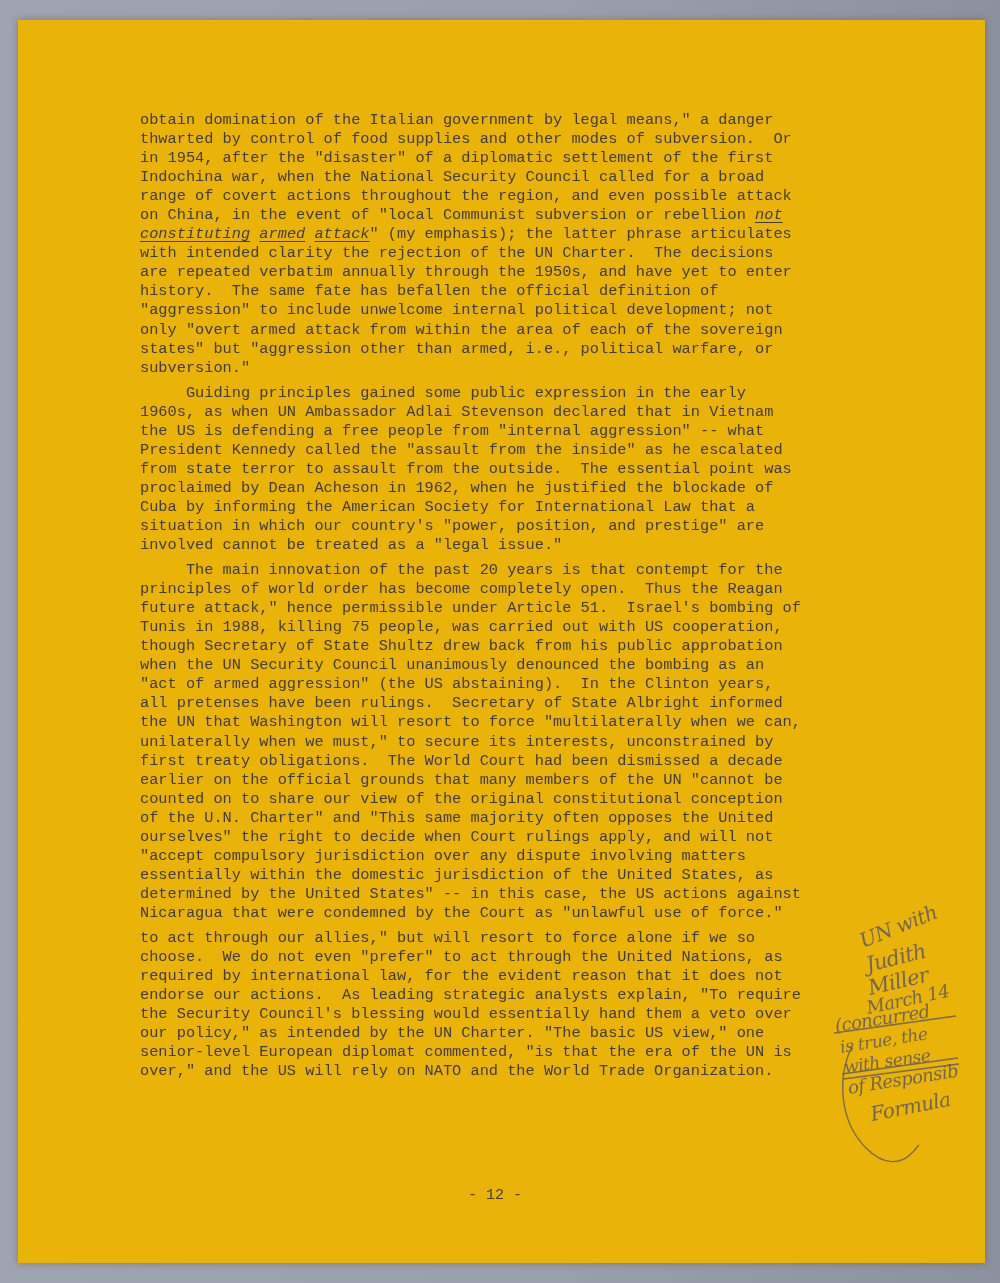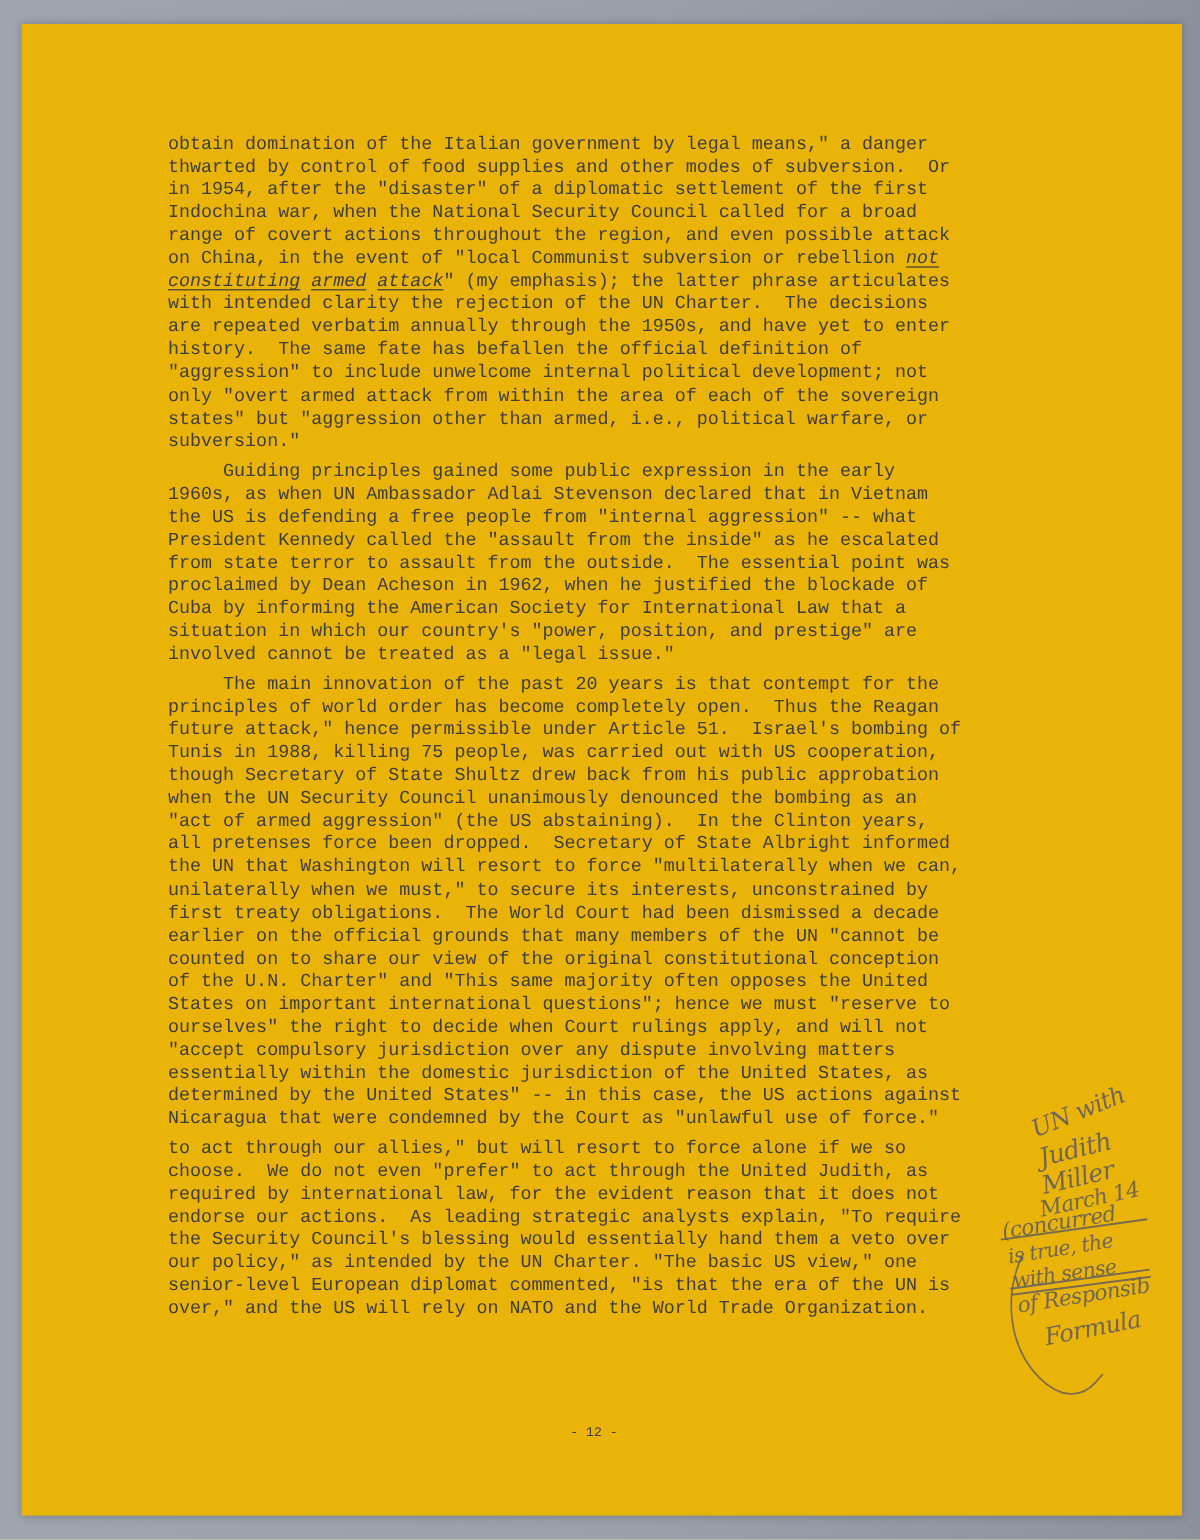--- a/index.html
+++ b/index.html
@@ -22,21 +22,21 @@
   .paragraph + .paragraph{margin-top:6px;}
   .line{white-space:pre;}
   .line u{
     text-decoration:underline;
     text-decoration-thickness:1px;
     text-underline-offset:3px;
     font-style:italic;
   }
   .page-number{
     position:absolute;left:122px;top:1166px;width:710px;
-    text-align:center;color:#3e3d40;font-size:11px;line-height:19px;
+    text-align:center;color:#3e3d40;font-size:15px;line-height:19px;
   }
   .marginalia-overlay{
     position:absolute;left:0;top:0;width:1000px;height:1283px;
     pointer-events:none;
   }
 </style>
 </head>
 <body>
 
 <div class="paper">
@@ -69,37 +69,36 @@
         <div class="line">involved cannot be treated as a "legal issue."</div>
       </div>
       <div class="paragraph">
         <div class="line">     The main innovation of the past 20 years is that contempt for the</div>
         <div class="line">principles of world order has become completely open.  Thus the Reagan</div>
         <div class="line">future attack," hence permissible under Article 51.  Israel's bombing of</div>
         <div class="line">Tunis in 1988, killing 75 people, was carried out with US cooperation,</div>
         <div class="line">though Secretary of State Shultz drew back from his public approbation</div>
         <div class="line">when the UN Security Council unanimously denounced the bombing as an</div>
         <div class="line">"act of armed aggression" (the US abstaining).  In the Clinton years,</div>
-        <div class="line">all pretenses force been dropped.  Secretary of State Albright informed</div>
+        <div class="line">all pretenses have been rulings.  Secretary of State Albright informed</div>
         <div class="line">the UN that Washington will resort to force "multilaterally when we can,</div>
         <div class="line">unilaterally when we must," to secure its interests, unconstrained by</div>
         <div class="line">first treaty obligations.  The World Court had been dismissed a decade</div>
         <div class="line">earlier on the official grounds that many members of the UN "cannot be</div>
         <div class="line">counted on to share our view of the original constitutional conception</div>
         <div class="line">of the U.N. Charter" and "This same majority often opposes the United</div>
-        <div class="line">States on important international questions"; hence we must "reserve to</div>
         <div class="line">ourselves" the right to decide when Court rulings apply, and will not</div>
         <div class="line">"accept compulsory jurisdiction over any dispute involving matters</div>
         <div class="line">essentially within the domestic jurisdiction of the United States, as</div>
         <div class="line">determined by the United States" -- in this case, the US actions against</div>
         <div class="line">Nicaragua that were condemned by the Court as "unlawful use of force."</div>
       </div>
       <div class="paragraph">
         <div class="line">to act through our allies," but will resort to force alone if we so</div>
-        <div class="line">choose.  We do not even "prefer" to act through the United Judith, as</div>
+        <div class="line">choose.  We do not even "prefer" to act through the United Nations, as</div>
         <div class="line">required by international law, for the evident reason that it does not</div>
         <div class="line">endorse our actions.  As leading strategic analysts explain, "To require</div>
         <div class="line">the Security Council's blessing would essentially hand them a veto over</div>
         <div class="line">our policy," as intended by the UN Charter. "The basic US view," one</div>
         <div class="line">senior-level European diplomat commented, "is that the era of the UN is</div>
         <div class="line">over," and the US will rely on NATO and the World Trade Organization.</div>
       </div>
     </div>
   <div class="page-number">- 12 -</div>
 </div>

